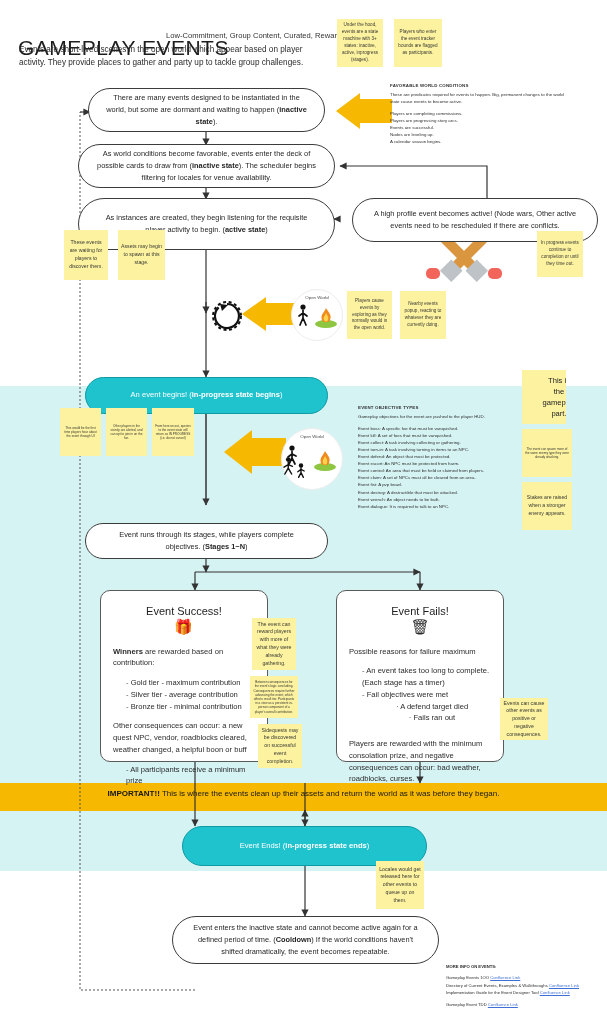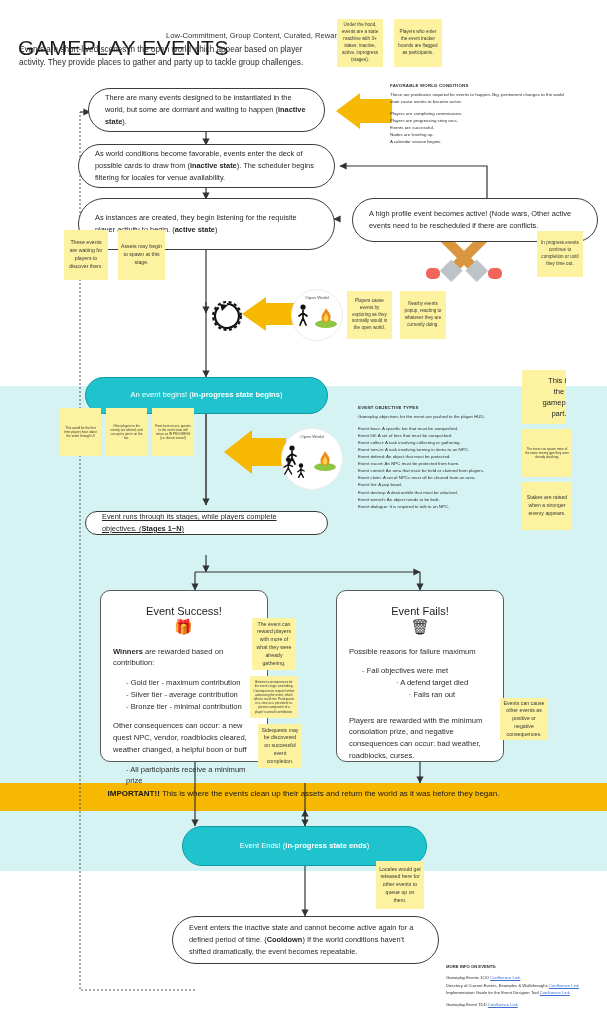--- a/index.html
+++ b/index.html
@@ -32,20 +32,21 @@
     font-size:8.2px; line-height:1.55; color:#2b2b2b;
   }
 
   
   .pill {
     position:absolute;
     border:1.3px solid #3c3c3c;
     border-radius:999px;
     background:#ffffff;
     display:flex; align-items:center; justify-content:center;
+    text-align:center;
     font-size:7.4px; line-height:1.6; color:#262626;
     padding:6px 16px;
   }
   .pill b { font-weight:bold; }
   .pill.stacked::before,
   .pill.stacked::after {
     content:""; position:absolute; left:4px; right:4px;
     border:1.3px solid #3c3c3c; border-radius:999px; height:100%;
     background:#fff; z-index:-1;
   }
@@ -304,21 +305,21 @@
   <div>Event fist: A pvp brawl.</div>
   <div>Event destroy: A destructible that must be attacked.</div>
   <div>Event wrench: An object needs to be built.</div>
   <div>Event dialogue: It is required to talk to an NPC.</div>
 </div>
 
 <div class="note big" style="left:522px; top:370px; width:44px; height:54px;padding-left:36px;">This is the gameplay part.</div>
 <div class="note tiny" style="left:522px; top:429px; width:50px; height:48px;">The event can spawn more of the same enemy type they were already attacking.</div>
 <div class="note mid" style="left:522px; top:482px; width:50px; height:48px;">Stakes are raised when a stronger enemy appears.</div>
 
-<div class="pill stacked" style="left:85px; top:511px; width:243px; height:24px;text-decoration:underline;">
+<div class="pill stacked" style="left:85px; top:523px; width:243px; height:36px;">
   <span><span>Event runs through its stages, while players complete objectives. (</span><b>Stages 1~N</b><span>)</span></span>
 </div>
 
 <div class="card" style="left:100px; top:590px; width:168px; height:172px;">
   <h3>Event Success!</h3>
   <div class="glyph">🎁</div>
   <p><b>Winners</b><span> are rewarded based on contribution:</span></p>
   <ul>
     <li>Gold tier - maximum contribution</li>
     <li>Silver tier - average contribution</li>
@@ -328,20 +329,21 @@
   <ul>
     <li>All participants receive a minimum prize</li>
   </ul>
 </div>
 
 <div class="card" style="left:336px; top:590px; width:168px; height:172px;">
   <h3>Event Fails!</h3>
   <div class="glyph">🗑</div>
   <p>Possible reasons for failure maximum</p>
   <ul>
+    <li>An event takes too long to complete. (Each stage has a timer)</li>
     <li>
       Fail objectives were met<ul>
         <li>A defend target died</li>
         <li>Fails ran out</li>
       </ul>
     </li>
   </ul>
   <p style="margin-top:14px;">Players are rewarded with the minimum consolation prize, and negative consequences can occur: bad weather, roadblocks, curses.</p>
 </div>
 

